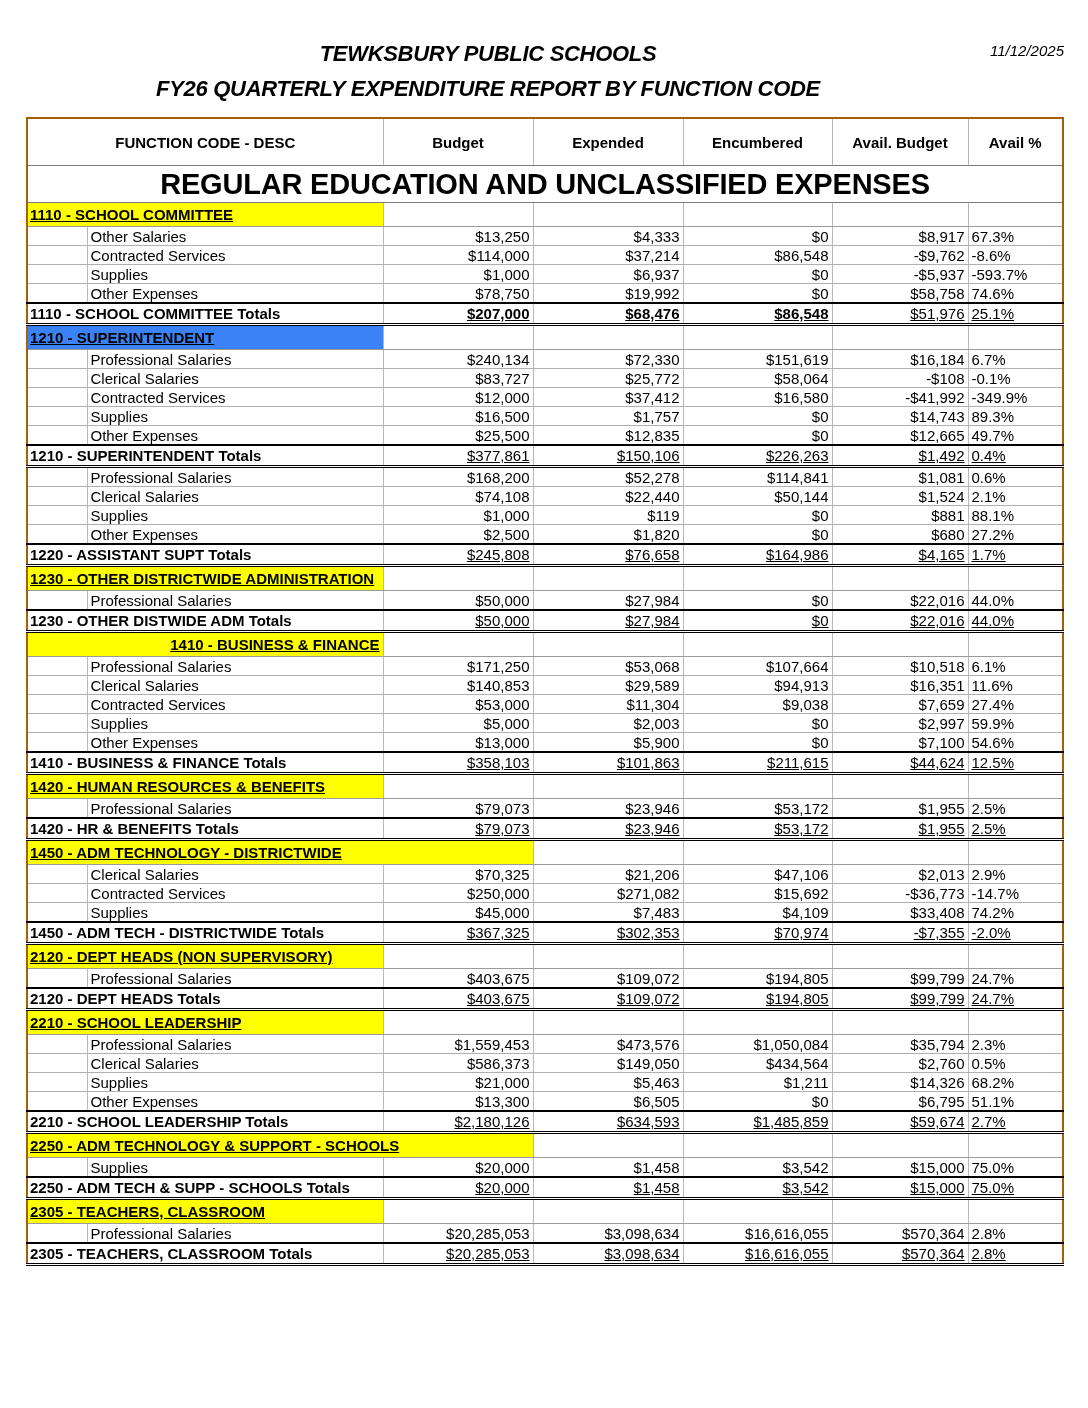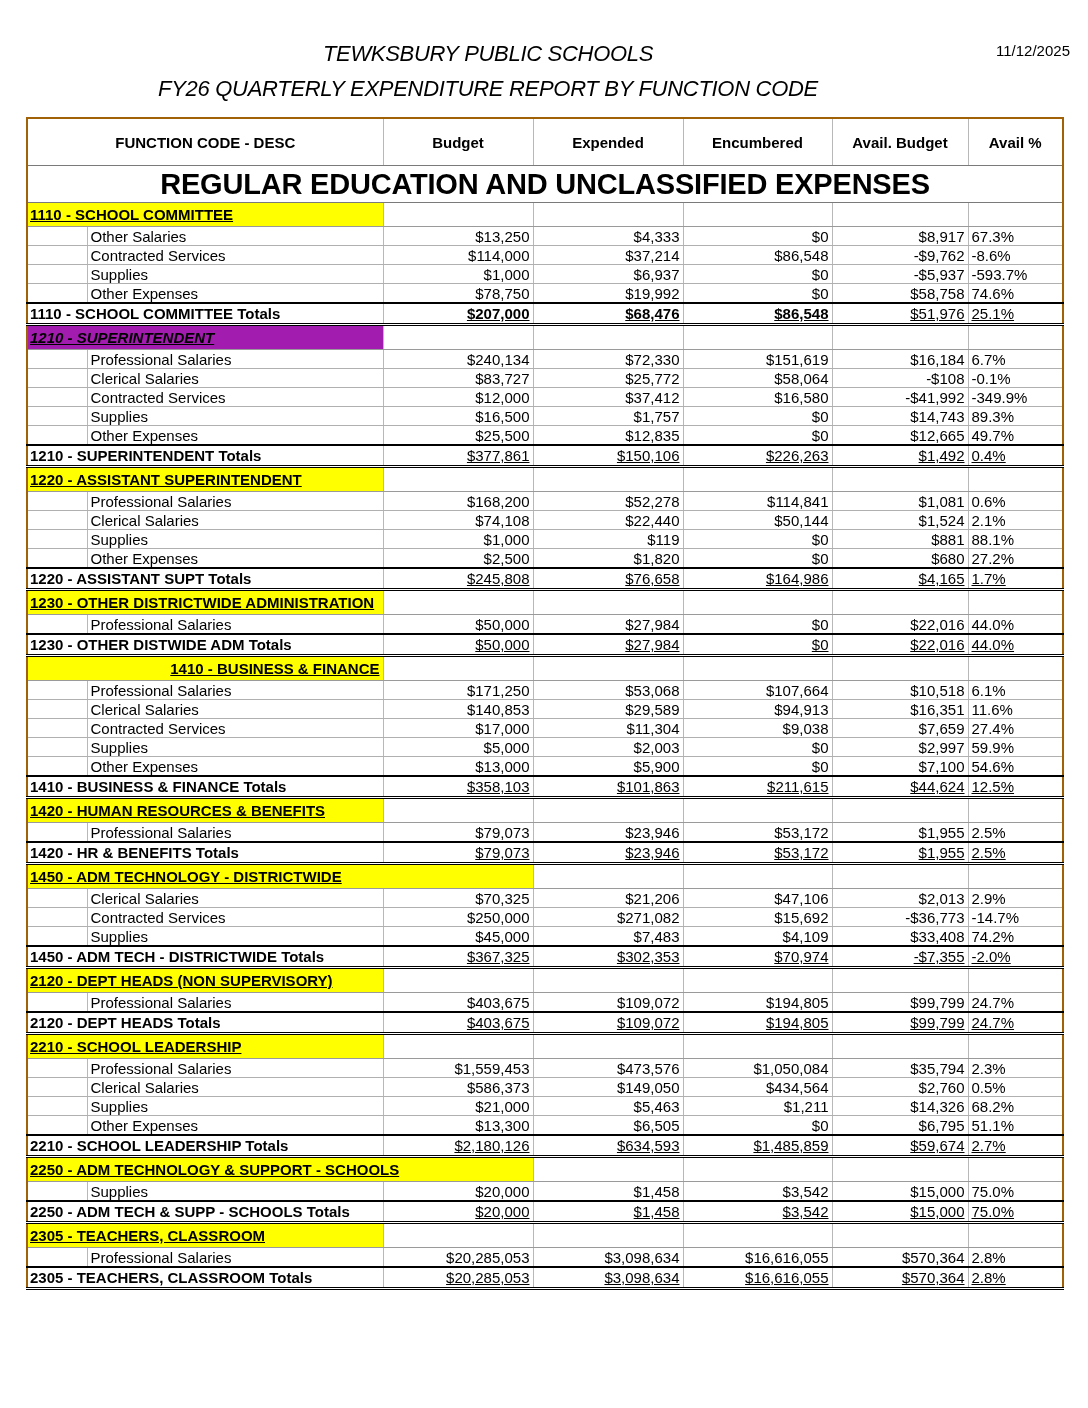--- a/index.html
+++ b/index.html
@@ -1,20 +1,20 @@
 <!DOCTYPE html>
 <html><head>
 <meta charset="utf-8">
 <style>
   html, body { margin: 0; padding: 0; background: #ffffff; }
   body { width: 1088px; height: 1408px; position: relative; font-family: "Liberation Sans", sans-serif; color: #000; overflow: hidden; }
-  .title1, .title2 { position: absolute; left: 0; width: 976px; text-align: center; font-weight: normal; font-style: italic; font-size: 22px; letter-spacing: -0.3px; }
+  .title1, .title2 { position: absolute; left: 0; width: 976px; text-align: center; font-weight: bold; font-style: italic; font-size: 22px; letter-spacing: -0.3px; }
   .title1 { top: 41px; }
   .title2 { top: 76px; }
-  .date { position: absolute; top: 42px; right: 18px; font-size: 15px; }
+  .date { position: absolute; top: 42px; right: 24px; font-size: 15px; font-style: italic; }
   table.report { position: absolute; left: 26px; top: 117px; width: 1036px; border-collapse: collapse; table-layout: fixed; font-size: 15px; border: 2px solid #a16207; }
   table.report td, table.report th { border-left: 1px solid #b8b8b8; border-right: 1px solid #b8b8b8; padding: 0 3px; white-space: nowrap; overflow: visible; }
   col.c-indent { width: 60px; }
   col.c-desc { width: 296px; }
   col.c-budget { width: 150px; }
   col.c-exp { width: 150px; }
   col.c-enc { width: 149px; }
   col.c-avail { width: 136px; }
   col.c-pct { width: 95px; }
   tr.hdr th { height: 46px; font-size: 15px; font-weight: bold; border-bottom: 1px solid #7a7a7a; }
@@ -109,21 +109,21 @@
       </tr>
       <tr class="total boldnums">
         <td class="tname" colspan="2">1110 - SCHOOL COMMITTEE Totals</td>
         <td class="num">$207,000</td>
         <td class="num">$68,476</td>
         <td class="num">$86,548</td>
         <td class="num" style="font-weight: normal;">$51,976</td>
         <td class="pct">25.1%</td>
       </tr>
       <tr class="group">
-        <td class="gname" colspan="2" style="background: #a21caf; font-style: italic;">1210 - SUPERINTENDENT</td>
+        <td class="gname" colspan="2" style="background: #3b82f6;">1210 - SUPERINTENDENT</td>
         <td></td>
         <td></td>
         <td></td>
         <td></td>
         <td></td>
       </tr>
       <tr class="item">
         <td class="indent"></td>
         <td class="desc">Professional Salaries</td>
         <td class="num">$240,134</td>
@@ -169,28 +169,20 @@
         <td class="pct">49.7%</td>
       </tr>
       <tr class="total">
         <td class="tname" colspan="2">1210 - SUPERINTENDENT Totals</td>
         <td class="num">$377,861</td>
         <td class="num">$150,106</td>
         <td class="num">$226,263</td>
         <td class="num">$1,492</td>
         <td class="pct">0.4%</td>
       </tr>
-      <tr class="group">
-        <td class="gname" colspan="2" style="background: rgb(255, 255, 0);">1220 - ASSISTANT SUPERINTENDENT</td>
-        <td></td>
-        <td></td>
-        <td></td>
-        <td></td>
-        <td></td>
-      </tr>
       <tr class="item">
         <td class="indent"></td>
         <td class="desc">Professional Salaries</td>
         <td class="num">$168,200</td>
         <td class="num">$52,278</td>
         <td class="num">$114,841</td>
         <td class="num">$1,081</td>
         <td class="pct">0.6%</td>
       </tr>
       <tr class="item">
@@ -275,21 +267,21 @@
         <td class="desc">Clerical Salaries</td>
         <td class="num">$140,853</td>
         <td class="num">$29,589</td>
         <td class="num">$94,913</td>
         <td class="num">$16,351</td>
         <td class="pct">11.6%</td>
       </tr>
       <tr class="item">
         <td class="indent"></td>
         <td class="desc">Contracted Services</td>
-        <td class="num">$17,000</td>
+        <td class="num">$53,000</td>
         <td class="num">$11,304</td>
         <td class="num">$9,038</td>
         <td class="num">$7,659</td>
         <td class="pct">27.4%</td>
       </tr>
       <tr class="item">
         <td class="indent"></td>
         <td class="desc">Supplies</td>
         <td class="num">$5,000</td>
         <td class="num">$2,003</td>

